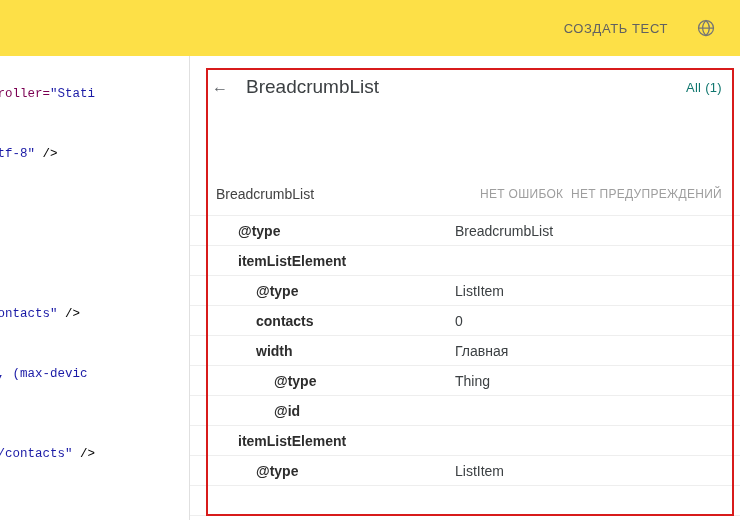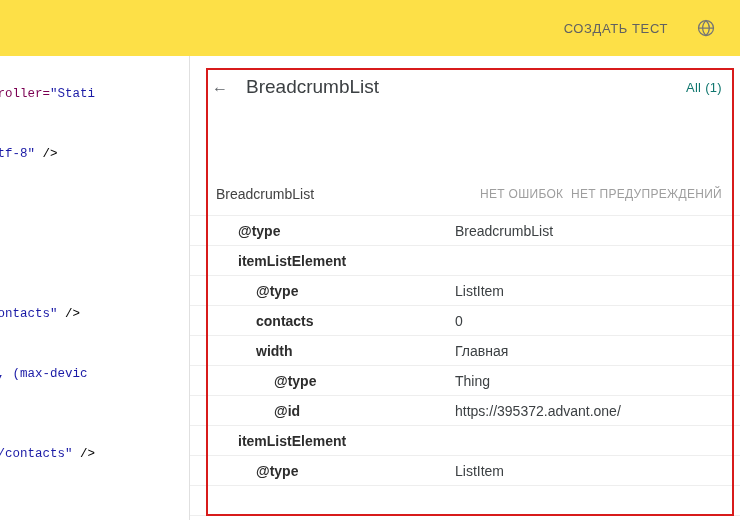--- a/index.html
+++ b/index.html
@@ -105,21 +105,20 @@
     <div class="kv ind1">
         <div class="klabel">width</div>
         <div class="kval">Главная</div>
       </div>
     <div class="kv ind2">
         <div class="klabel">@type</div>
         <div class="kval">Thing</div>
       </div>
     <div class="kv ind2">
         <div class="klabel">@id</div>
-        <div class="kval">https://395372.advant.one/</div>
       </div>
     <div class="kv">
         <div class="klabel">itemListElement</div>
         <div class="kval"></div>
       </div>
     <div class="kv ind1">
         <div class="klabel">@type</div>
         <div class="kval">ListItem</div>
       </div>
     <div class="kv ind1"></div>

